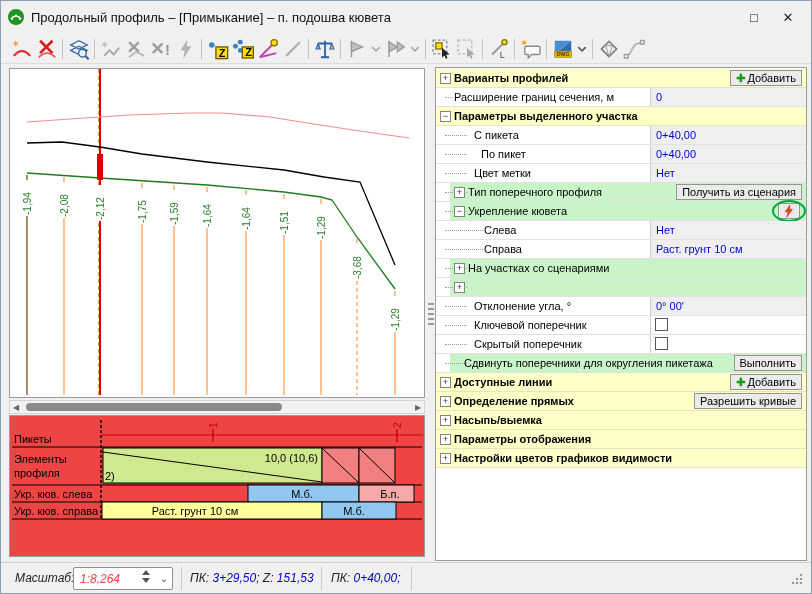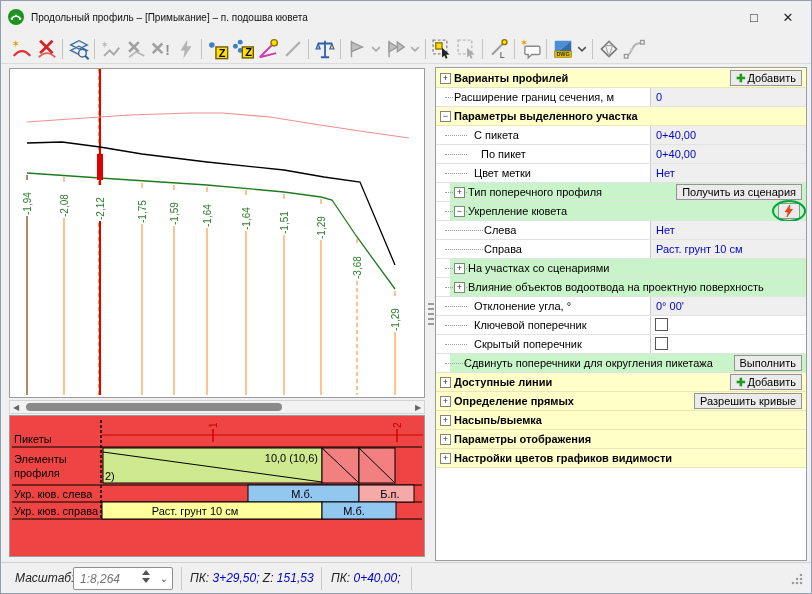--- a/index.html
+++ b/index.html
@@ -1,20 +1,20 @@
 <!DOCTYPE html>
 <html><head>
 <meta charset="utf-8">
 <style>
   html,body{margin:0;padding:0;background:#d4d4d4;}
   *{box-sizing:border-box;font-family:"Liberation Sans",sans-serif;}
   .window{position:relative;width:812px;height:594px;background:#f0f0f0;border:1px solid #8fa0b4;overflow:hidden;}
   
   .titlebar{position:absolute;left:0;top:0;width:100%;height:32px;display:flex;align-items:center;padding:0 6px;}
-  .title-text{font-size:10px;color:#111;margin-left:6px;flex:1;white-space:nowrap;overflow:hidden;}
+  .title-text{font-size:13px;color:#111;margin-left:6px;flex:1;white-space:nowrap;overflow:hidden;}
   .winbtn{width:34px;height:26px;display:flex;align-items:center;justify-content:center;font-size:13px;color:#222;cursor:default;}
   
   .toolbar{position:absolute;left:0;top:33px;width:100%;height:30px;display:flex;align-items:center;padding-left:8px;border-bottom:1px solid #dcdcdc;}
   .tbtn{width:25px;height:25px;display:flex;align-items:center;justify-content:center;}
   .tbtn.narrow{width:14px;}
   .tsep{width:1px;height:20px;background:#c4c4c4;margin:0 3px;}
   
   .chart-panel{position:absolute;left:8px;top:67px;width:416px;height:330px;background:#fff;border:1px solid #9c9c9c;}
   .hscroll{position:absolute;left:8px;top:399px;width:416px;height:14px;background:#f2f2f2;border:1px solid #d4d4d4;display:flex;align-items:center;}
   .hs-arrow{width:12px;height:12px;display:flex;align-items:center;justify-content:center;font-size:8px;color:#666;}
@@ -39,21 +39,21 @@
   .ckbox{position:absolute;left:4px;top:2px;width:13px;height:13px;background:#fff;border:1px solid #565656;}
   .pbtn{position:absolute;right:4px;top:1px;height:16px;background:#ebebeb;border:1px solid #949494;font-size:11px;line-height:14px;padding:0 5px;white-space:nowrap;color:#000;}
   .pbtn .plus{color:#1f9a1f;font-weight:bold;margin-right:2px;}
   .lbtn{position:absolute;right:6px;top:1px;width:22px;height:16px;background:#ebebeb;border:1px solid #949494;display:flex;align-items:center;justify-content:center;}
   .ring{position:absolute;right:0;top:-2px;width:34px;height:22px;border:2px solid #00a63e;border-radius:50%;pointer-events:none;}
   
   .statusbar{position:absolute;left:0;top:561px;width:100%;height:32px;background:#f0f0f0;border-top:1px solid #cfcfcf;font-size:12px;color:#222;font-style:italic;}
   .sb-item{position:absolute;top:8px;white-space:nowrap;}
   .sb-sep{position:absolute;top:4px;width:1px;height:23px;background:#c9c9c9;}
   .combo{position:absolute;left:72px;top:4px;width:100px;height:23px;background:#fff;border:1px solid #8f8f8f;border-radius:2px;}
-  .combo .val{position:absolute;left:6px;top:4px;font-size:12px;color:#737373;}
+  .combo .val{position:absolute;left:6px;top:4px;font-size:12px;color:#ef4444;}
   .spin{position:absolute;right:22px;top:2px;display:flex;flex-direction:column;gap:3px;}
   .tri-up{width:0;height:0;border-left:4px solid transparent;border-right:4px solid transparent;border-bottom:5px solid #555;}
   .tri-dn{width:0;height:0;border-left:4px solid transparent;border-right:4px solid transparent;border-top:5px solid #555;}
   .chev{position:absolute;right:4px;top:5px;font-size:10px;color:#555;}
   .blue{color:#0000cd;}
   .gripbr{position:absolute;right:8px;top:10px;width:12px;height:12px;
     background:
      radial-gradient(circle at 2px 10px,#9a9a9a 1.4px,transparent 1.6px),
      radial-gradient(circle at 6px 10px,#9a9a9a 1.4px,transparent 1.6px),
      radial-gradient(circle at 10px 10px,#9a9a9a 1.4px,transparent 1.6px),
@@ -410,21 +410,20 @@
         <div class="prow">
           <div class="greenbar"></div>
           <span class="stub" style="left: 9px; width: 22px;"></span>
           <span class="xbox" style="left: 18px;">+</span>
           <span class="lbl" style="left: 32px;">На участках со сценариями</span>
         </div>
         <div class="prow">
           <div class="greenbar"></div>
           <span class="stub" style="left: 9px; width: 22px;"></span>
           <span class="xbox" style="left: 18px;">+</span>
-          <span class="lbl" style="left: 32px;">Влияние объектов водоотвода на проектную поверхность</span>
         </div>
         <div class="prow">
           <span class="stub" style="left: 9px; width: 22px;"></span>
           <span class="lbl" style="left: 38px;">Отклонение угла, °</span>
           <div class="vcell">0° 00'</div>
         </div>
         <div class="prow">
           <span class="stub" style="left: 9px; width: 22px;"></span>
           <span class="lbl" style="left: 38px;">Ключевой поперечник</span>
           <div class="ckcell">

